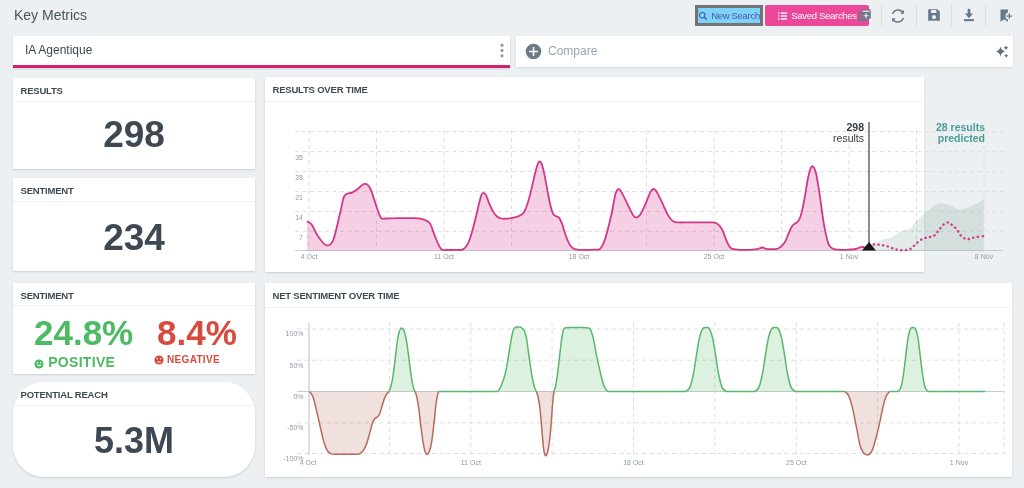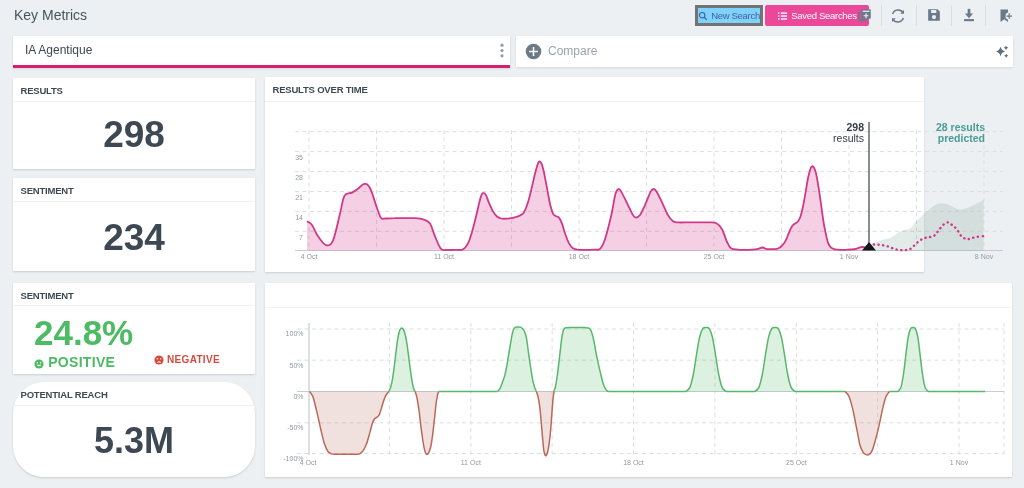--- a/index.html
+++ b/index.html
@@ -90,20 +90,21 @@
 </div>
 <div class="card" style="left:13px;top:178px;width:242px;height:93px;">
   <div class="chead">SENTIMENT</div>
     <div class="csep" style="top:22.5px;"></div>
   <div class="bignum" style="top:39px;">234</div>
 </div>
 <div class="card" style="left:13px;top:283px;width:242px;height:91px;">
   <div class="chead">SENTIMENT</div>
     <div class="csep" style="top:22px;"></div>
   <div class="abs" style="left:21px;top:30px;color:#4dba64;font-weight:bold;font-size:35px;">24.8%</div>
+  <div class="abs" style="left:144px;top:30px;color:#d64b3e;font-weight:bold;font-size:35px;">8.4%</div>
   <div class="abs" style="left:21px;top:71px;color:#4dba64;font-weight:bold;font-size:14px;letter-spacing:0.3px;white-space:nowrap;">
     <svg width="10" height="10" viewBox="0 0 24 24" style="vertical-align:-2px;">
         <circle cx="12" cy="12" r="11" fill="#4dba64"></circle>
         <circle cx="8" cy="9" r="1.8" fill="#fff"></circle>
         <circle cx="16" cy="9" r="1.8" fill="#fff"></circle>
         <path d="M6.5 14 a6 6 0 0 0 11 0 z" fill="#fff"></path>
       </svg> POSITIVE</div>
   <div class="abs" style="left:141px;top:71px;color:#d64b3e;font-weight:bold;font-size:10px;letter-spacing:0.3px;white-space:nowrap;">
     <svg width="10" height="10" viewBox="0 0 24 24" style="vertical-align:-2px;">
         <circle cx="12" cy="12" r="11" fill="#d64b3e"></circle>
@@ -158,20 +159,21 @@
 <path d="M869.0,244.8 C870.2,244.8 873.8,244.4 876.0,244.5 C878.2,244.6 880.0,244.8 882.0,245.1 C884.0,245.4 886.0,245.9 888.0,246.5 C890.0,247.1 892.0,248.2 894.0,248.8 C896.0,249.4 898.0,249.9 900.0,250.1 C902.0,250.3 904.2,250.4 906.0,250.1 C907.8,249.8 909.5,249.4 911.0,248.5 C912.5,247.6 913.5,246.2 915.0,244.8 C916.5,243.4 918.3,241.4 920.0,240.3 C921.7,239.2 923.5,238.5 925.0,238.0 C926.5,237.5 927.5,237.6 929.0,237.2 C930.5,236.8 932.5,236.8 934.0,235.8 C935.5,234.8 936.5,233.0 938.0,231.2 C939.5,229.4 941.3,226.5 943.0,225.0 C944.7,223.5 946.5,222.4 948.0,222.4 C949.5,222.4 950.5,223.8 952.0,225.0 C953.5,226.2 955.5,227.7 957.0,229.5 C958.5,231.3 959.7,234.3 961.0,235.8 C962.3,237.3 963.8,238.0 965.0,238.6 C966.2,239.2 966.8,239.3 968.0,239.2 C969.2,239.1 970.5,238.4 972.0,238.0 C973.5,237.6 975.0,237.2 977.0,236.9 C979.0,236.6 982.8,236.2 984.0,236.0" fill="none" stroke="#d2388a" stroke-width="2.4" stroke-dasharray="0.3,4.4" stroke-linecap="round"></path>
 <line x1="869" y1="122" x2="869" y2="250.5" stroke="#3a4045" stroke-width="1.2"></line>
 <path d="M862,250.5 L876,250.5 L869,242 Z" fill="#15181b"></path>
 <text x="864" y="130.5" font-size="10.5" font-weight="bold" fill="#343c44" text-anchor="end">298</text>
 <text x="864" y="142" font-size="10.5" fill="#343c44" text-anchor="end">results</text>
 <text x="985" y="130.5" font-size="10.5" font-weight="bold" fill="#4b9c95" text-anchor="end">28 results</text>
 <text x="985" y="142" font-size="10.5" font-weight="bold" fill="#4b9c95" text-anchor="end">predicted</text>
 </svg>
 
 <div class="card" style="left:265px;top:283px;width:747px;height:194px;">
+  <div class="chead">NET SENTIMENT OVER TIME</div>
     <div class="csep" style="top:24px;"></div>
 </div>
 <svg class="abs" style="left:265px;top:283px;" width="747" height="194" viewBox="265 283 747 194">
 <line x1="297" y1="329" x2="1004" y2="329" class="gd"></line>
 <line x1="297" y1="360.2" x2="1004" y2="360.2" class="gd"></line>
 <line x1="297" y1="422.8" x2="1004" y2="422.8" class="gd"></line>
 <line x1="297" y1="453.5" x2="1004" y2="453.5" class="gd"></line>
 <line x1="389.4" y1="323" x2="389.4" y2="455" class="gd"></line>
 <line x1="470.8" y1="323" x2="470.8" y2="455" class="gd"></line>
 <line x1="552.1" y1="323" x2="552.1" y2="455" class="gd"></line>

